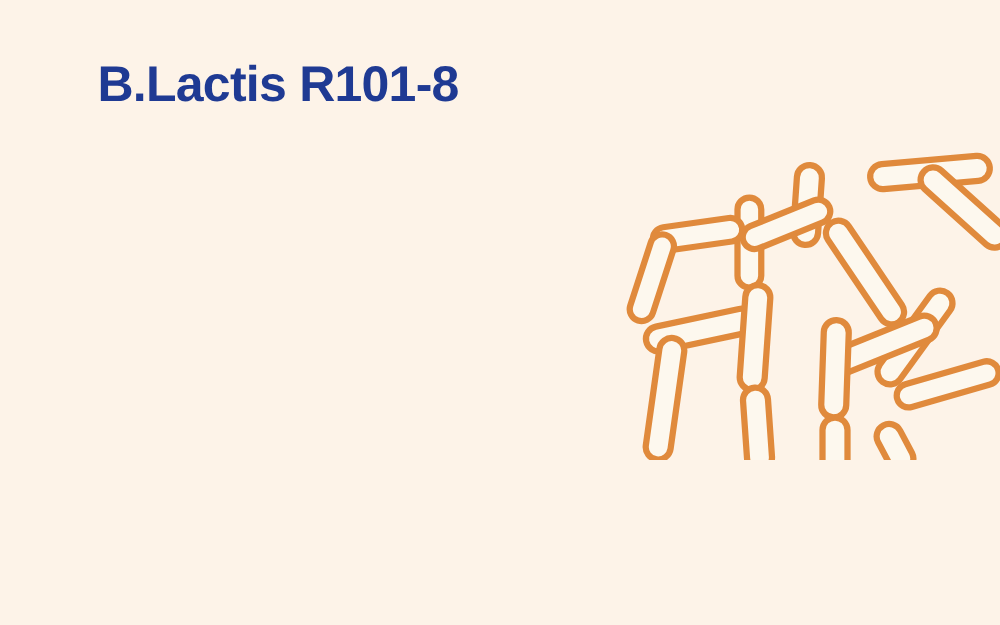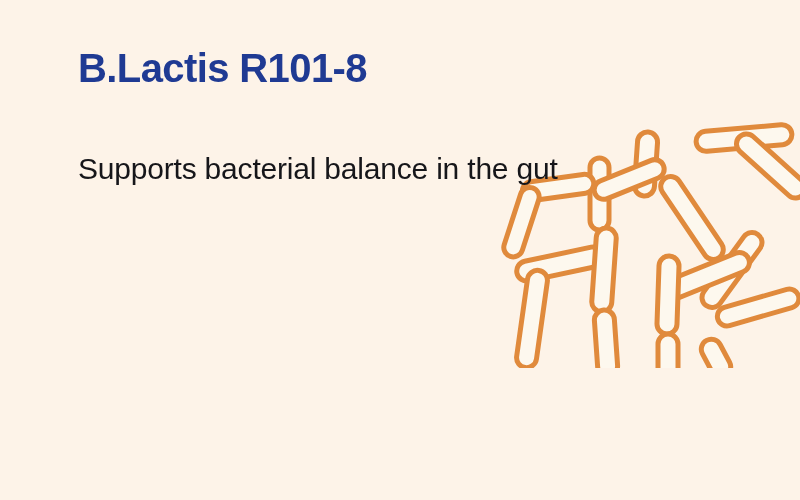--- a/index.html
+++ b/index.html
@@ -105,16 +105,15 @@
 
         <rect x="158" y="226" width="20" height="46" rx="10" ry="10"></rect>
 
         <rect x="206" y="230" width="20" height="40" rx="10" ry="10" transform="rotate(-28 216 250)"></rect>
       </g>
     </svg>
   </div>
 
   <div class="text-block">
     <h1 class="title">B.Lactis R101-8</h1>
-    <p class="subtitle">Supports bacterial balance in the gut</p>
   </div>
 
 </div>
 
 </body></html>

